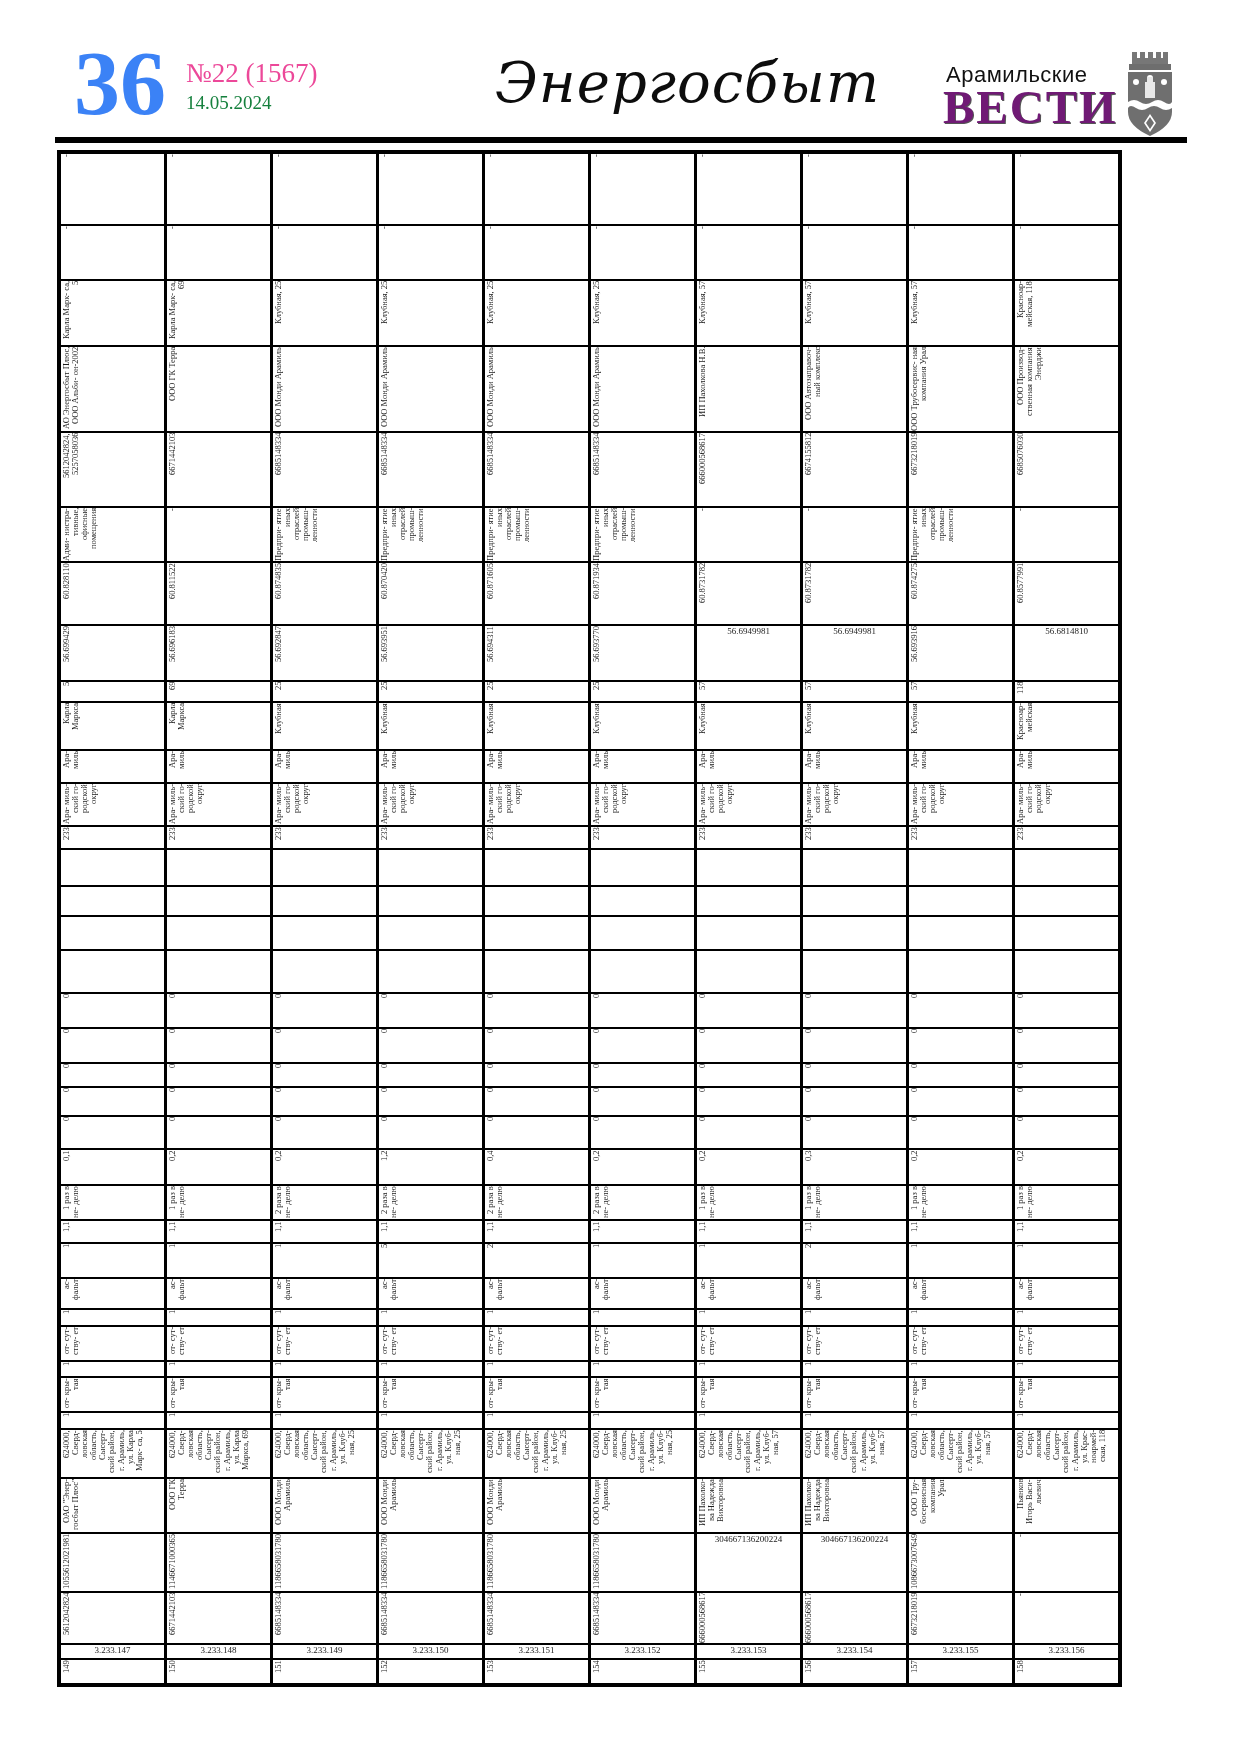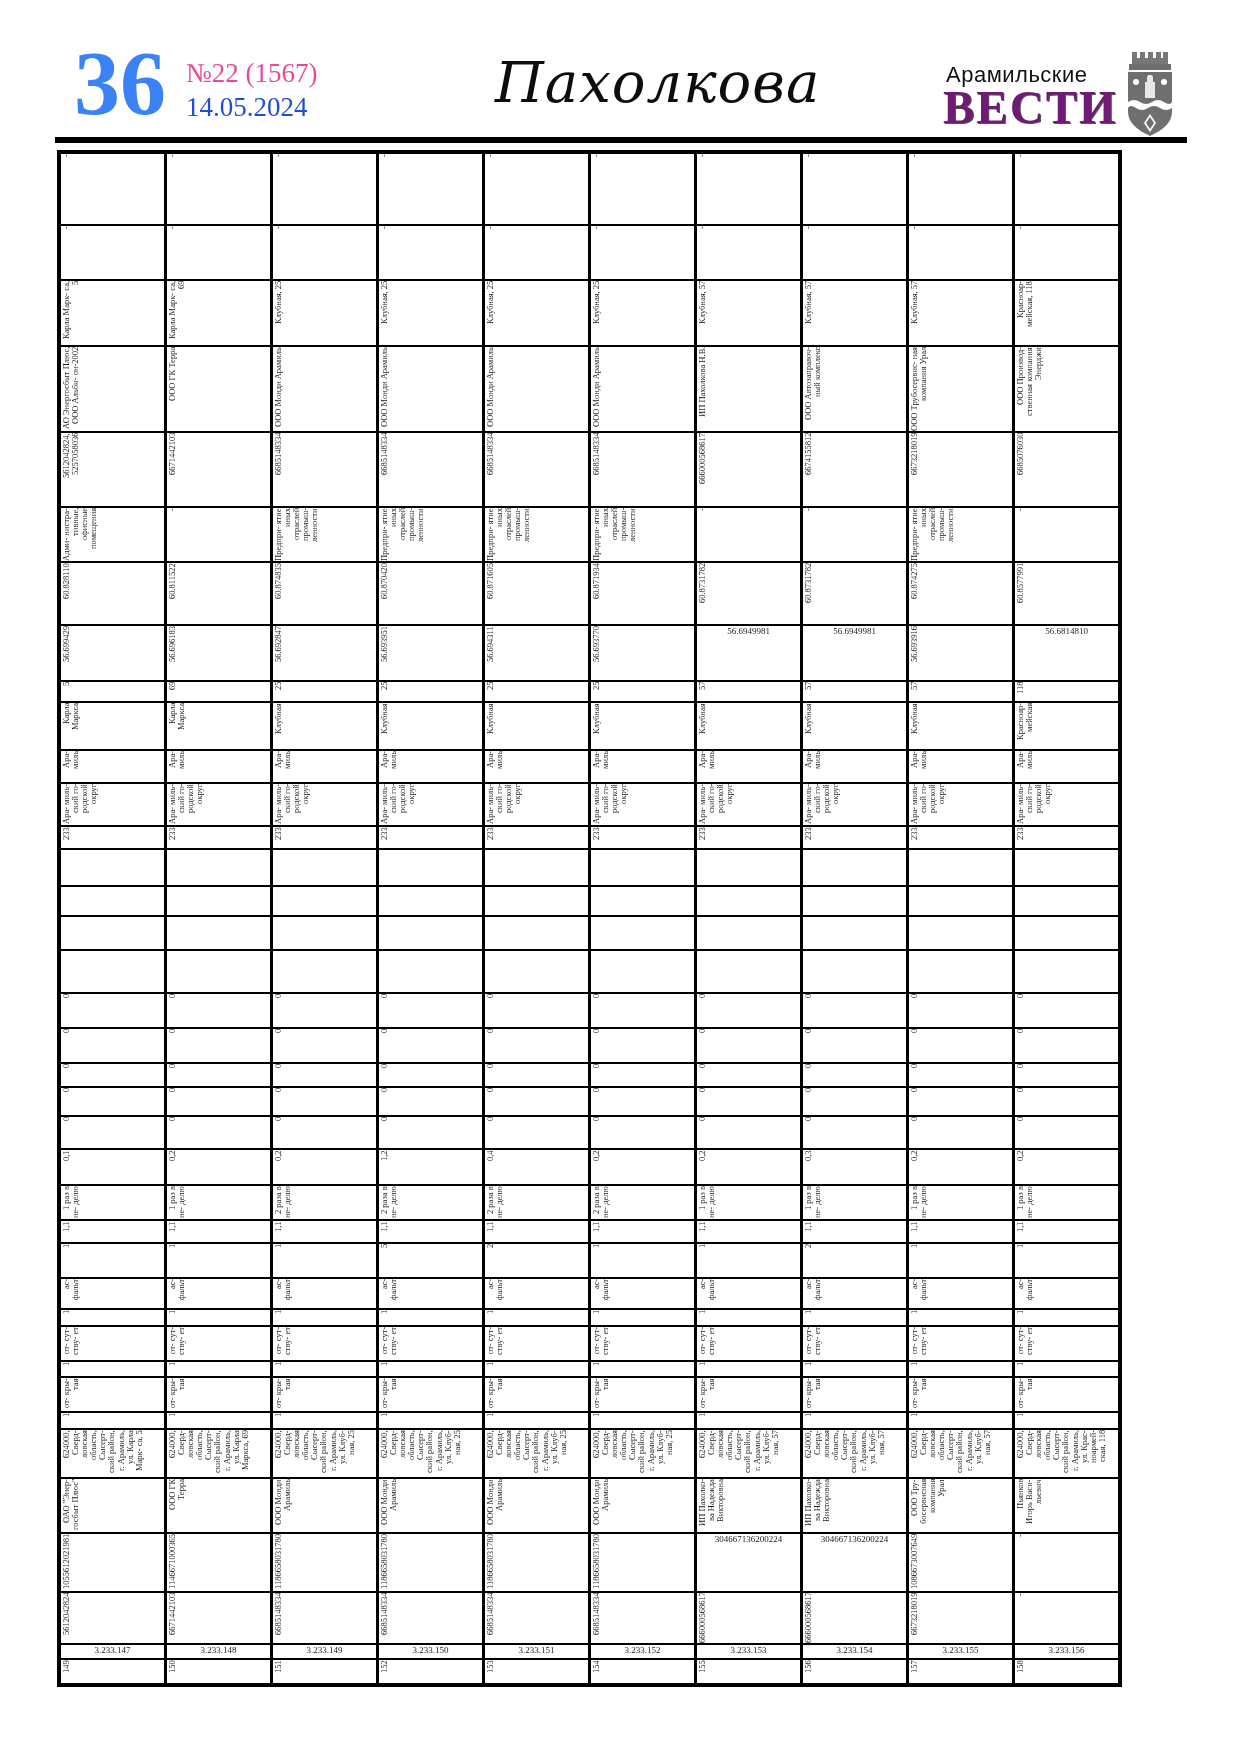--- a/index.html
+++ b/index.html
@@ -4,21 +4,21 @@
 <style>
   html,body{margin:0;padding:0;}
   body{
     width:1241px;height:1754px;position:relative;background:#ffffff;
     font-family:"Liberation Serif",serif;color:#111;overflow:hidden;
   }
   
   .page-num{position:absolute;left:66px;top:40px;font-size:92px;font-weight:bold;
     line-height:0.95;font-family:"Liberation Serif",serif;color:#3b82f6;margin-left:8px;}
   .issue{position:absolute;left:186px;top:58px;font-size:27px;color:#ec4899;}
-  .date{position:absolute;left:186px;top:92px;font-size:27px;color:#1d4ed8;}
+  .date{position:absolute;left:186px;top:92px;font-size:19px;color:#15803d;}
   .section-title{position:absolute;left:495px;top:50px;font-size:56px;font-style:italic;
     font-family:"DejaVu Serif",serif;color:#0d0d0d;letter-spacing:1px;}
   .brand-top{position:absolute;left:946px;top:62px;font-size:22px;font-weight:normal;
     font-family:"Liberation Sans",sans-serif;color:#111;letter-spacing:0.5px;}
   .brand-main{position:absolute;left:943px;top:80px;font-size:47px;font-weight:bold;
     font-family:Liberation Serif, serif;color:#701a75;letter-spacing:2px;
     text-shadow:1px 1px 0 #555;}
   .emblem{position:absolute;left:1124px;top:50px;}
   .header-rule{position:absolute;left:55px;top:137px;width:1132px;height:6px;background:#000;}
 
@@ -39,21 +39,21 @@
   .cell.hor span{
     display:block;text-align:center;padding-top:1px;font-size:9px;
   }
 </style>
 </head>
 <body>
 
 <div class="page-num">36</div>
 <div class="issue">№22 (1567)</div>
 <div class="date">14.05.2024</div>
-<div class="section-title">Пахолкова</div>
+<div class="section-title">Энергосбыт</div>
 <div class="brand-top">Арамильские</div>
 <div class="brand-main">ВЕСТИ</div>
 
 <div class="emblem">
   <svg width="52" height="88" viewBox="0 0 52 88">
 
     <rect x="8" y="8" width="36" height="6" fill="#777"></rect>
     <rect x="8" y="2" width="5" height="7" fill="#777"></rect>
     <rect x="16" y="2" width="5" height="7" fill="#777"></rect>
     <rect x="24" y="2" width="5" height="7" fill="#777"></rect>

